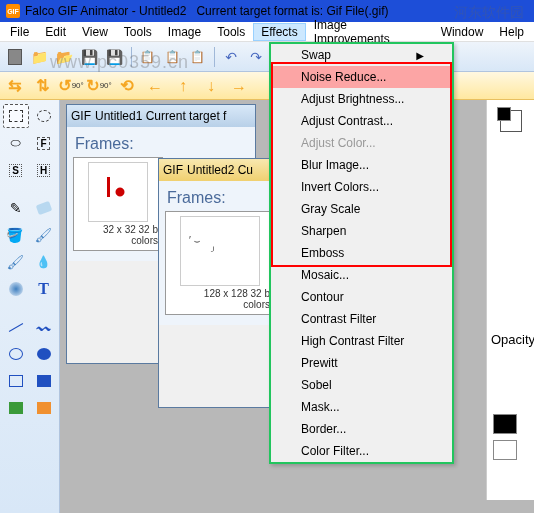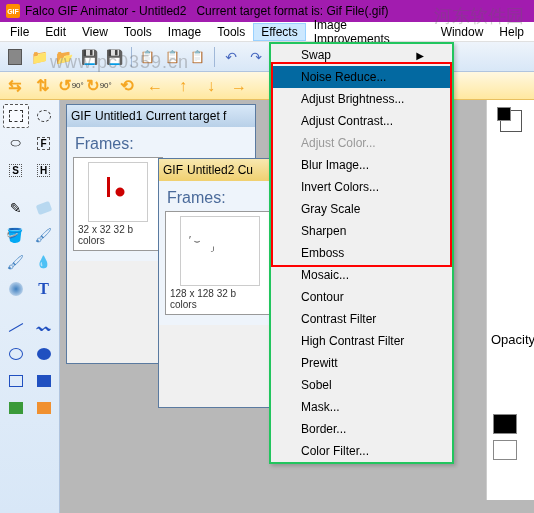--- a/index.html
+++ b/index.html
@@ -1,45 +1,45 @@
 <!DOCTYPE html>
 <html><head>
 <meta charset="utf-8">
 <style>
 * { margin: 0; padding: 0; box-sizing: border-box; font-family: "Segoe UI", Tahoma, sans-serif; font-size: 12px; }
 body { width: 534px; height: 513px; background: #fff; overflow: hidden; position: relative; }
-.titlebar { height: 22px; background: #a21caf; padding: 8px 6px; display: flex; align-items: center; gap: 5px; }
+.titlebar { height: 22px; background: #1d4ed8; padding: 8px 6px; display: flex; align-items: center; gap: 5px; }
 .titlebar .gif-icon { width: 14px; height: 14px; background: #ff8c00; border-radius: 2px; display: inline-flex; align-items: center; justify-content: center; font-size: 7px; color: #fff; font-weight: bold; }
 .titlebar-text { font-size: 12px; color: #000; }
 .menubar { height: 20px; background: #fff; display: flex; align-items: center; padding: 0 2px; border-bottom: 1px solid #e0e0e0; }
 .menuitem { padding: 2px 8px; cursor: default; }
 .menuitem.active { background: #cce8ff; border: 1px solid #99d1ff; padding: 1px 7px; }
 .toolbar1 { height: 30px; background: linear-gradient(#eef4fb, #d8e7f7); display: flex; align-items: center; padding: 2px 4px; gap: 3px; border-bottom: 1px solid #b0c4de; position: relative; }
 .toolbar2 { height: 28px; background: linear-gradient(#fff8e1, #ffe8a0); display: flex; align-items: center; padding: 2px 4px; gap: 6px; border-bottom: 1px solid #e8c060; }
 .tb-btn { width: 22px; height: 22px; border: 1px solid transparent; display: flex; align-items: center; justify-content: center; cursor: pointer; }
 .arrow-icon { font-size: 16px; color: #f5a623; font-weight: bold; }
 .watermark { position: absolute; left: 50px; top: 52px; font-size: 18px; color: rgba(100,100,100,0.35); font-weight: 500; pointer-events: none; letter-spacing: 1px; }
-.watermark2 { position: absolute; right: 10px; top: 4px; font-size: 18px; color: rgba(100,100,100,0.3); pointer-events: none; }
+.watermark2 { position: absolute; right: 10px; top: 4px; font-size: 14px; color: rgba(100,100,100,0.3); pointer-events: none; }
 .content { display: flex; height: calc(100% - 100px); }
 .tool-palette { width: 60px; background: linear-gradient(#eef4fb, #d8e7f7); border-right: 1px solid #b0c4de; padding: 4px 2px; display: flex; flex-direction: column; gap: 3px; }
 .palette-row { display: flex; gap: 2px; justify-content: center; }
 .p-btn { width: 26px; height: 24px; border: 1px solid #a0b8d8; background: #f8fbff; display: flex; align-items: center; justify-content: center; cursor: pointer; border-radius: 2px; }
 .p-btn.sel { border: 1px dashed #555; }
 .p-btn.plain { border: 1px solid transparent; background: transparent; }
 .workspace { flex: 1; background: #b8b8b8; position: relative; padding: 5px; }
 .child-win { position: absolute; background: #f0f0f0; border: 1px solid #5a7aa0; }
 .child-titlebar { height: 22px; background: linear-gradient(#d8e8f8, #b8d0e8); display: flex; align-items: center; padding: 2px 4px; gap: 4px; font-size: 11px; }
 .child-body { background: #eef4fb; padding: 6px; }
 .frames-lbl { font-size: 16px; color: #4a6a9a; padding: 2px 0 4px 2px; }
-.frame-box { background: #fff; border: 1px solid #999; padding: 4px; margin-bottom: 4px; text-align: left; }
+.frame-box { background: #fff; border: 1px solid #999; padding: 4px; margin-bottom: 4px; text-align: right; }
 .frame-canvas { width: 60px; height: 60px; border: 1px solid #ccc; margin: 0 auto 2px; background: #fff; display: flex; align-items: center; justify-content: center; position: relative; }
 .frame-info { font-size: 10px; color: #333; }
 .dropdown { position: absolute; background: #f0f0f0; border: 2px solid #22c55e; box-shadow: 2px 2px 4px rgba(0,0,0,0.2); z-index: 100; }
 .dd-item { padding: 4px 28px 4px 30px; cursor: default; font-size: 12px; display: flex; justify-content: space-between; align-items: center; white-space: nowrap; }
-.dd-item.hover { background: #0369a1; }
+.dd-item.hover { background: #fca5a5; }
 .dd-item.disabled { color: #999; }
 .dd-arrow { font-size: 10px; }
 .red-box { position: absolute; border: 2px solid red; pointer-events: none; z-index: 200; }
 .right-panel { position: absolute; right: 0; top: 100px; width: 48px; height: 400px; background: #fff; border-left: 1px solid #ccc; padding: 10px 4px; }
 .opacity-lbl { font-size: 13px; transform: translateY(200px); }
 .sprite-red { width: 30px; height: 30px; position: relative; }
 .sprite-red::before { content: ''; position: absolute; left: 4px; top: 0; width: 3px; height: 20px; background: #c00; }
 .sprite-red::after { content: ''; position: absolute; left: 10px; top: 8px; width: 14px; height: 14px; background: radial-gradient(circle, #c00 40%, transparent 50%); border-radius: 50%; }
 .color-sw { width: 24px; height: 20px; border: 1px solid #888; }
 </style>

